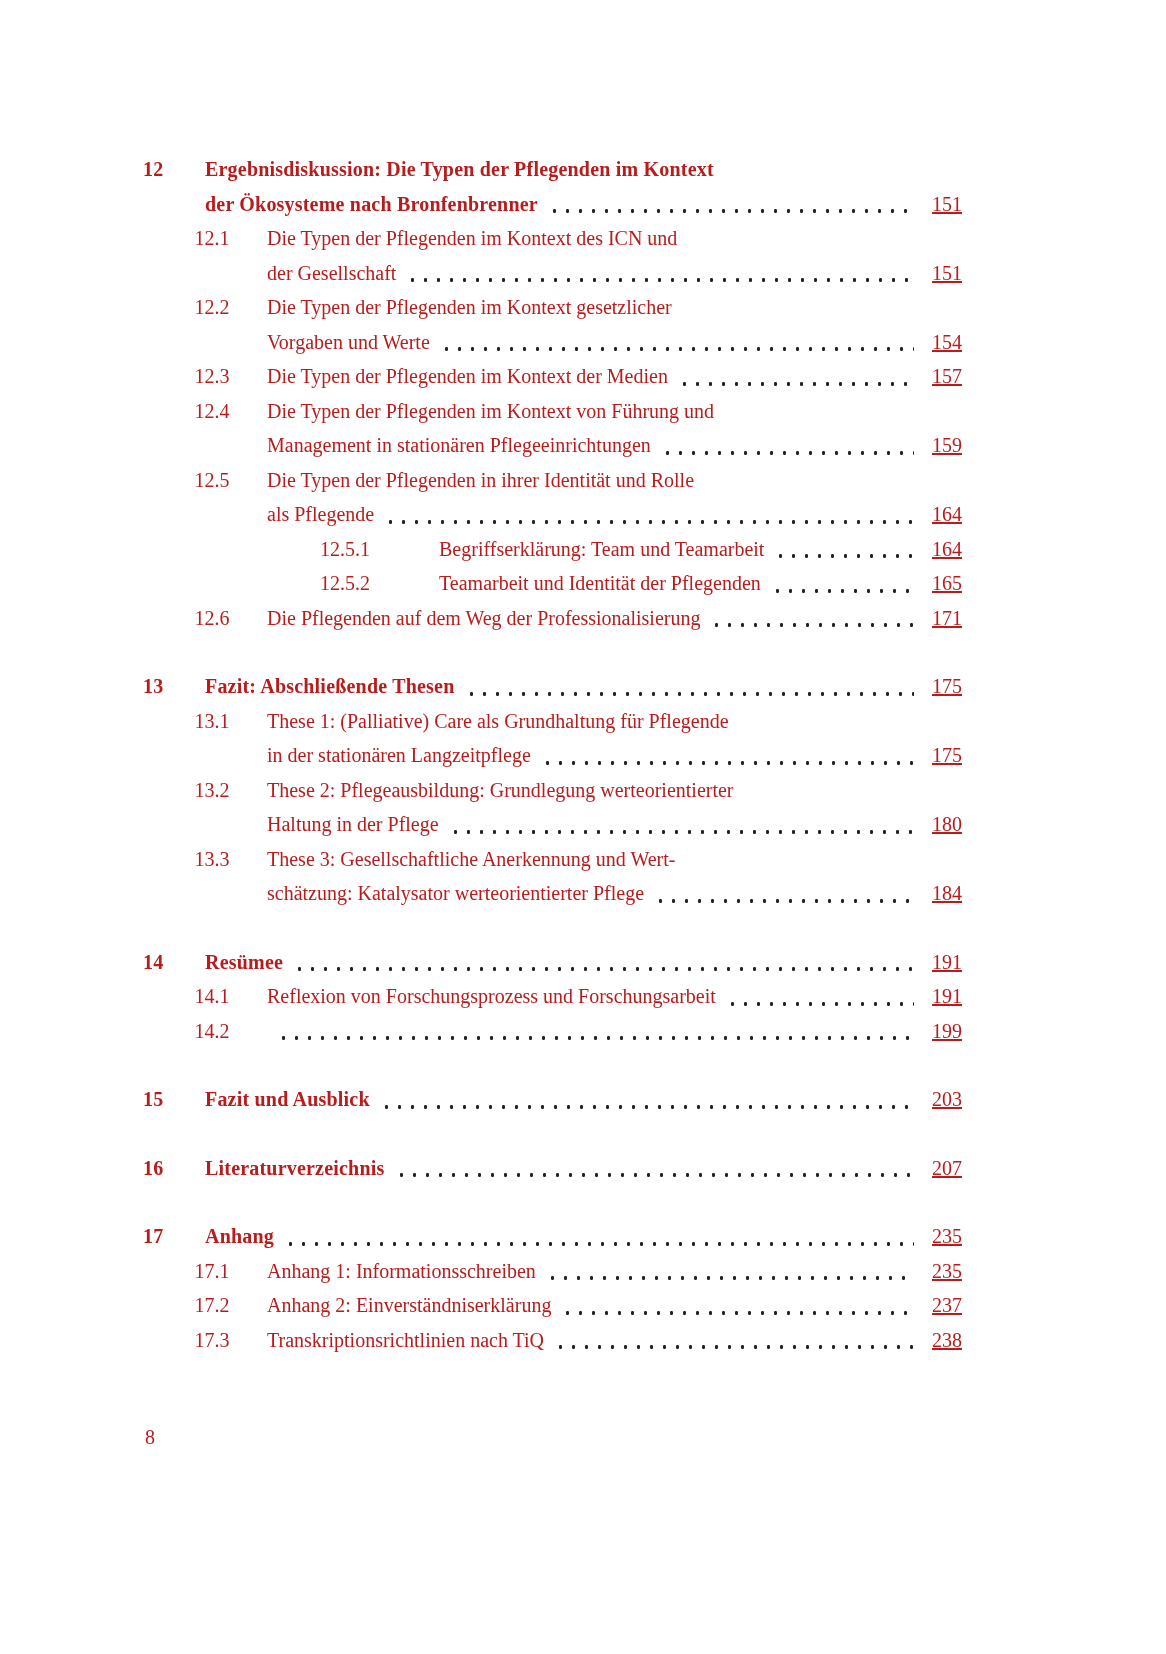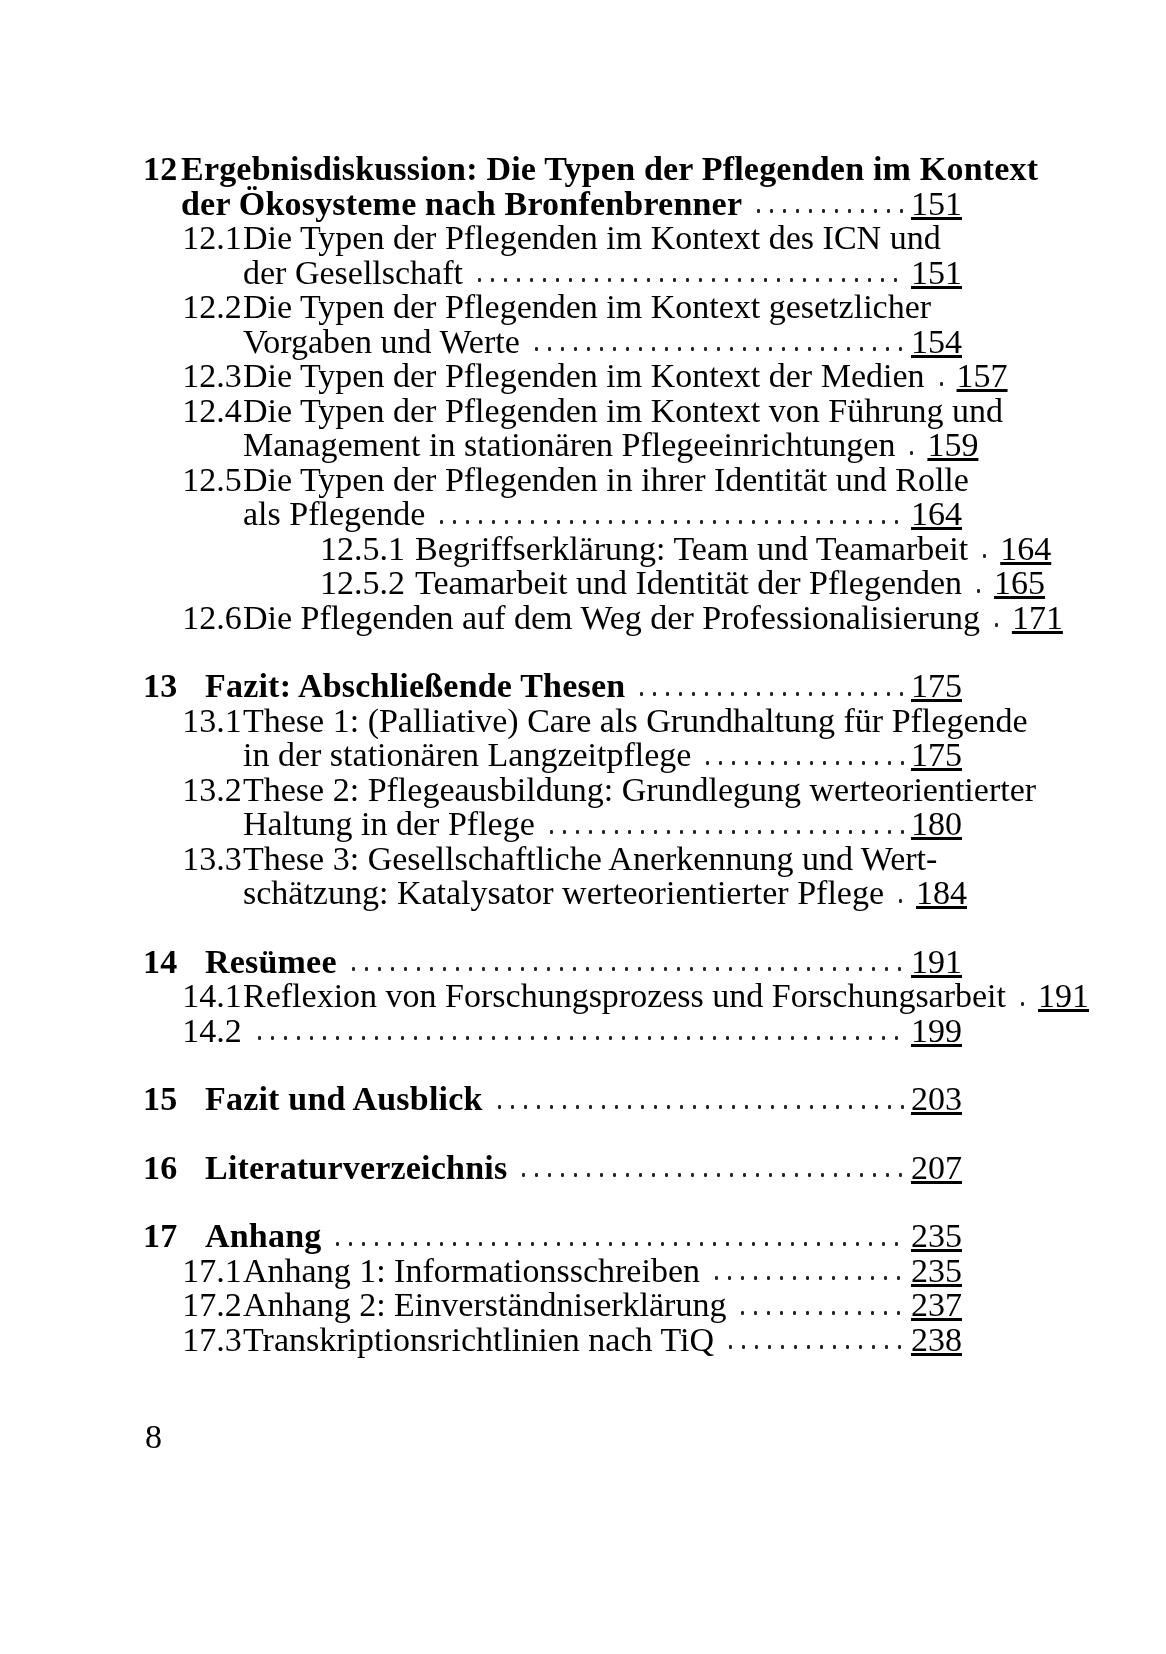--- a/index.html
+++ b/index.html
@@ -7,42 +7,42 @@
   body {
     width: 1166px;
     background: #e9e9e9;
   }
   .page {
     position: relative;
     width: 1166px;
     height: 1654px;
     background: #ffffff;
     font-family: "Liberation Serif", "DejaVu Serif", serif;
-    color: #000000;
-    font-size: 34px;
+    color: #b91c1c;
+    font-size: 20px;
     line-height: 34.5px;
     overflow: hidden;
   }
   .toc {
     position: absolute;
     left: 143px;
     top: 152px;
     width: 819px;
   }
   .entry { display: flex; align-items: flex-start; }
-  .entry.gap { margin-top: 34px; gap: 24px; }
+  .entry.gap { margin-top: 34px; }
   .num { flex: 0 0 auto; white-space: nowrap; }
   .level-0 .num { width: 38px; }
   .level-1 { padding-left: 38px; }
   .level-1 .num { width: 62px; text-align: center; }
   .level-2 { padding-left: 177px; }
   .level-2 .num { width: 95px; }
   .level-0 .num, .level-0 .line-text { font-weight: 700; letter-spacing: 0.2px; }
   .body { flex: 1 1 auto; min-width: 0; display: block; }
-  .line { white-space: nowrap; }
+  .line { white-space: nowrap; margin-left: 24px; }
   .line.last { display: flex; }
   .line-text { flex: 0 1 auto; white-space: nowrap; }
   .leader {
     flex: 1 1 20px;
     min-width: 16px;
     margin: 0 6px 0 10px;
     background-image: radial-gradient(circle, #242424 1.7px, rgba(0,0,0,0) 2.0px);
     background-size: 13px 6px;
     background-repeat: repeat-x;
     background-position: left 0 bottom 7px;

